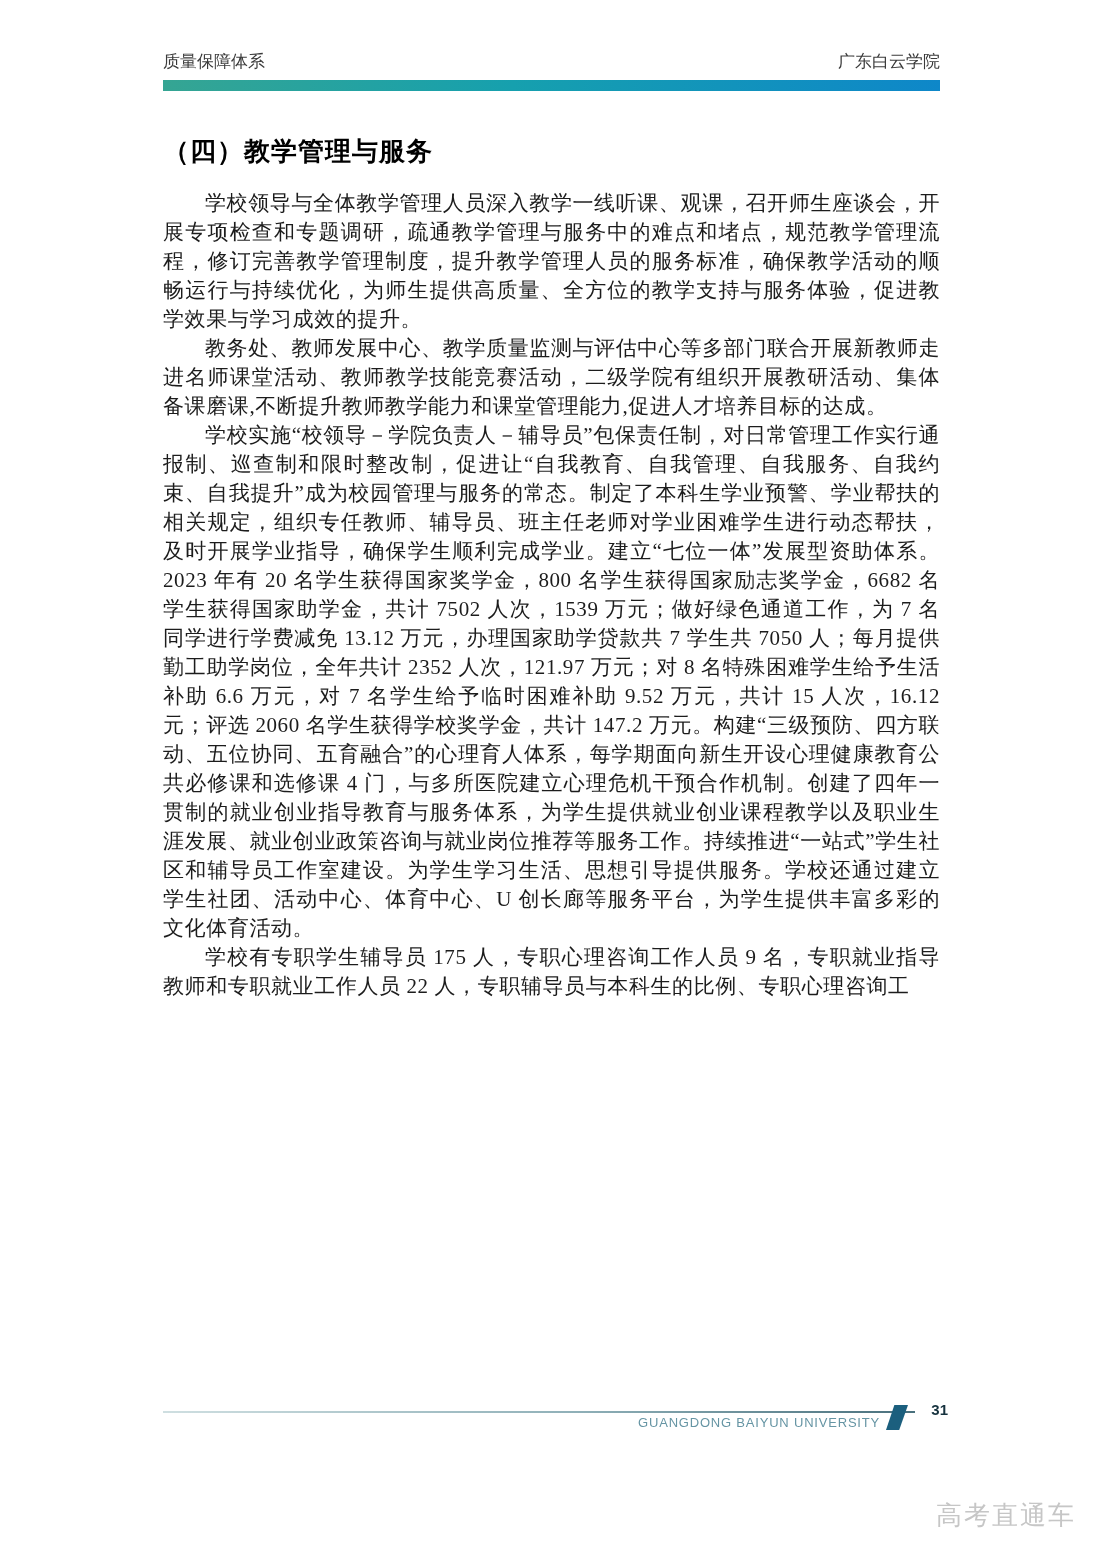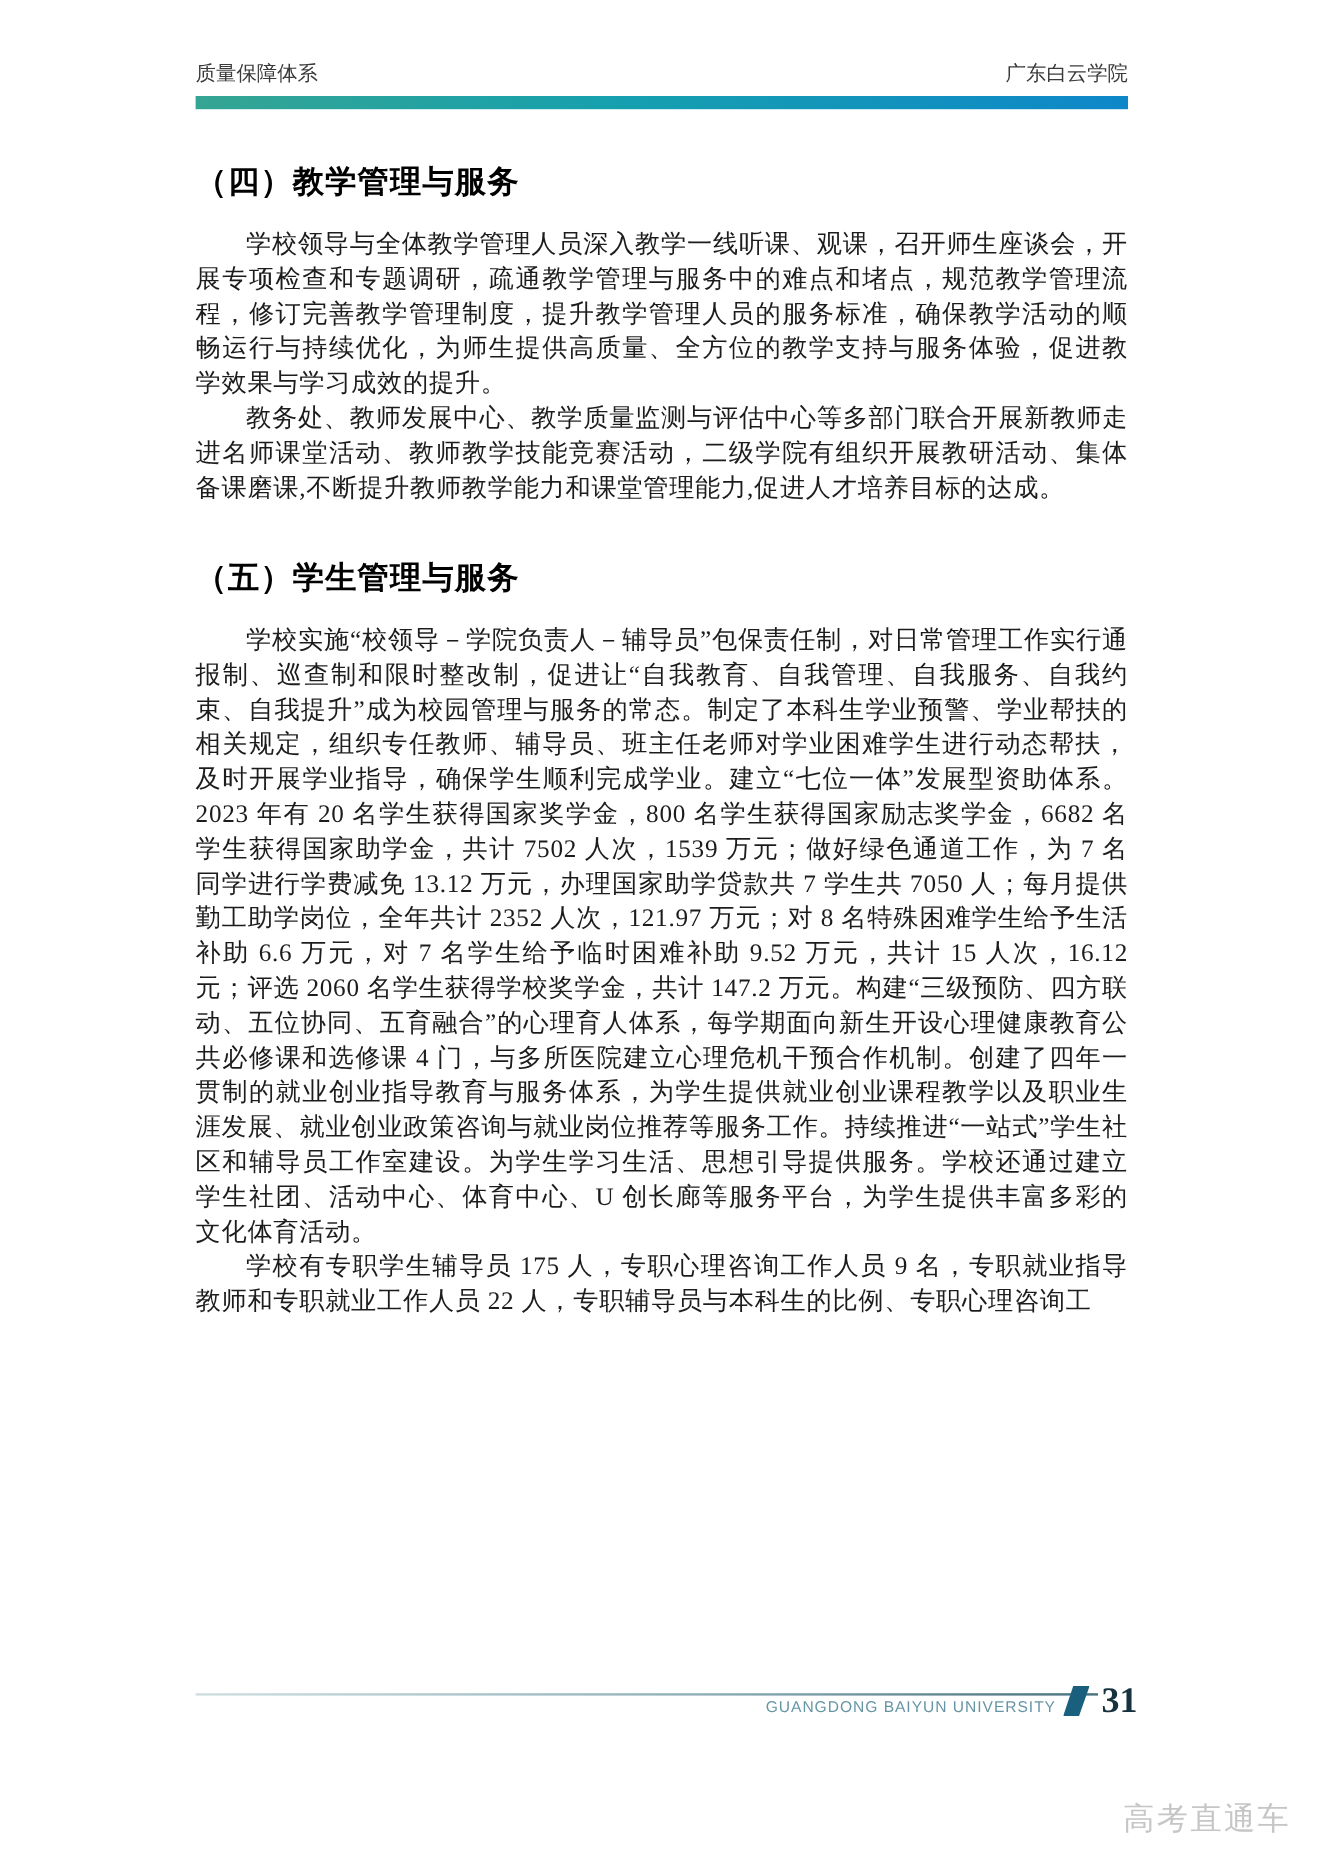--- a/index.html
+++ b/index.html
@@ -87,23 +87,23 @@
     right: 40px;
     width: 22px;
     height: 25px;
     background: #1b5f7e;
     clip-path: polygon(0 100%, 38% 0, 100% 0, 60% 100%);
   }
   .footer-page {
     position: absolute;
     top: -3px;
     right: 0;
-    font-family: Liberation Serif, serif;
+    font-family: Liberation Sans, sans-serif;
     font-weight: 700;
-    font-size: 30px;
+    font-size: 15px;
     color: #16323e;
   }
   
   .watermark {
     position: absolute;
     right: 26px;
     top: 1498px;
     font-family: "Liberation Sans", "DejaVu Sans", sans-serif;
     font-size: 26px;
     letter-spacing: 2px;
@@ -122,21 +122,20 @@
         <span>质量保障体系</span>
         <span>广东白云学院</span>
       </div>
       <div class="header-bar"></div>
     </div>
 
     <h2 class="section-heading">（四）教学管理与服务</h2>
     <p class="para">学校领导与全体教学管理人员深入教学一线听课、观课，召开师生座谈会，开展专项检查和专题调研，疏通教学管理与服务中的难点和堵点，规范教学管理流程，修订完善教学管理制度，提升教学管理人员的服务标准，确保教学活动的顺畅运行与持续优化，为师生提供高质量、全方位的教学支持与服务体验，促进教学效果与学习成效的提升。</p>
     <p class="para">教务处、教师发展中心、教学质量监测与评估中心等多部门联合开展新教师走进名师课堂活动、教师教学技能竞赛活动，二级学院有组织开展教研活动、集体备课磨课,不断提升教师教学能力和课堂管理能力,促进人才培养目标的达成。</p>
 
-    <h2 class="section-heading">（五）学生管理与服务</h2>
     <p class="para">学校实施“校领导－学院负责人－辅导员”包保责任制，对日常管理工作实行通报制、巡查制和限时整改制，促进让“自我教育、自我管理、自我服务、自我约束、自我提升”成为校园管理与服务的常态。制定了本科生学业预警、学业帮扶的相关规定，组织专任教师、辅导员、班主任老师对学业困难学生进行动态帮扶，及时开展学业指导，确保学生顺利完成学业。建立“七位一体”发展型资助体系。2023 年有 20 名学生获得国家奖学金，800 名学生获得国家励志奖学金，6682 名学生获得国家助学金，共计 7502 人次，1539 万元；做好绿色通道工作，为 7 名同学进行学费减免 13.12 万元，办理国家助学贷款共 7 学生共 7050 人；每月提供勤工助学岗位，全年共计 2352 人次，121.97 万元；对 8 名特殊困难学生给予生活补助 6.6 万元，对 7 名学生给予临时困难补助 9.52 万元，共计 15 人次，16.12 元；评选 2060 名学生获得学校奖学金，共计 147.2 万元。构建“三级预防、四方联动、五位协同、五育融合”的心理育人体系，每学期面向新生开设心理健康教育公共必修课和选修课 4 门，与多所医院建立心理危机干预合作机制。创建了四年一贯制的就业创业指导教育与服务体系，为学生提供就业创业课程教学以及职业生涯发展、就业创业政策咨询与就业岗位推荐等服务工作。持续推进“一站式”学生社区和辅导员工作室建设。为学生学习生活、思想引导提供服务。学校还通过建立学生社团、活动中心、体育中心、U 创长廊等服务平台，为学生提供丰富多彩的文化体育活动。</p>
     <p class="para">学校有专职学生辅导员 175 人，专职心理咨询工作人员 9 名，专职就业指导教师和专职就业工作人员 22 人，专职辅导员与本科生的比例、专职心理咨询工</p>
 
   </div>
 
   <div class="doc-footer">
     <div class="footer-line"></div>
     <span class="footer-brand">GUANGDONG BAIYUN UNIVERSITY</span>
     <span class="footer-flag"></span>
     <span class="footer-page">31</span>

